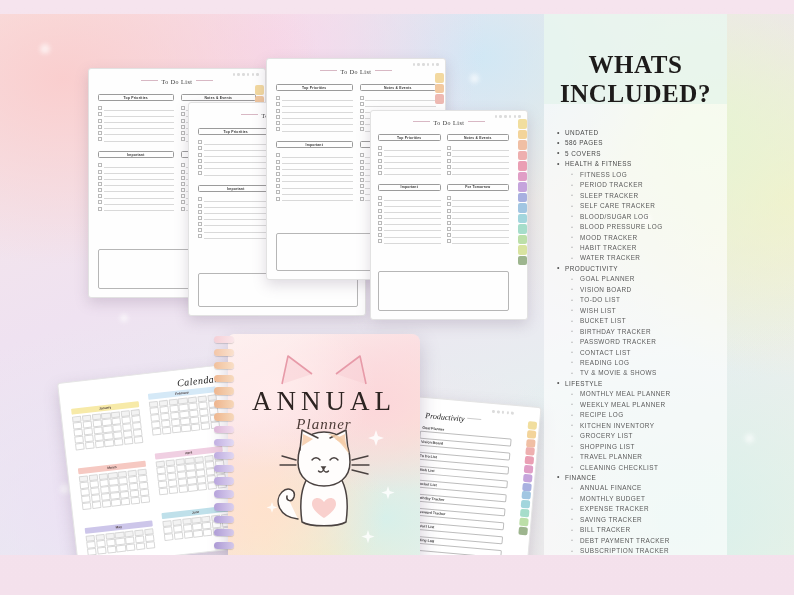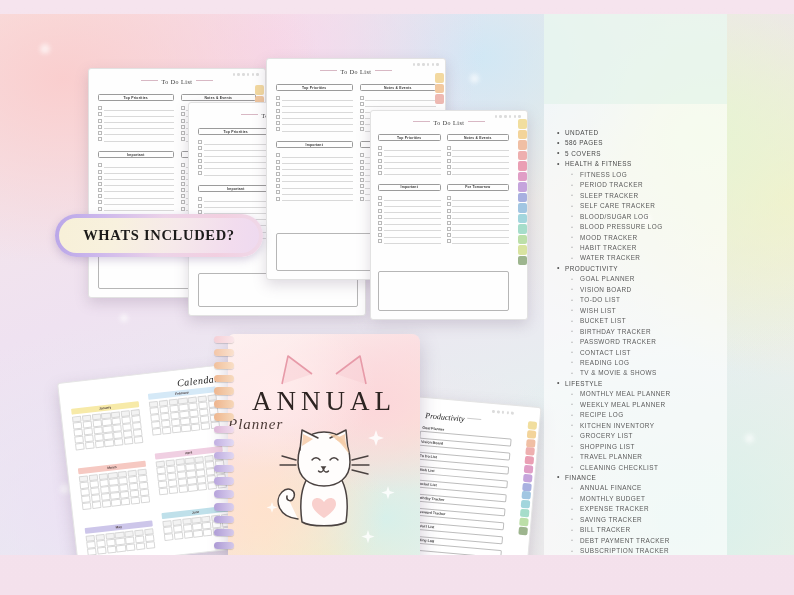--- a/index.html
+++ b/index.html
@@ -121,21 +121,21 @@
       radial-gradient(ellipse 170px 140px at 82% 80%, rgba(214,240,235,.95) 0%, rgba(214,240,235,0) 72%),
       radial-gradient(ellipse 150px 120px at 52% 96%, rgba(250,236,190,.9) 0%, rgba(250,236,190,0) 72%),
       linear-gradient(150deg,#fdf3f2 0%,#fbe2e4 35%,#fae4d6 62%,#e9f2ee 100%);
   }
   #coverTitle{
     position:absolute; top:52px; left:0; width:100%; text-align:center;
     font-family:"Liberation Serif", serif;
     font-size:27px; letter-spacing:5px; color:#2d2422; font-weight:400;
   }
   #coverSub{
-    position:absolute; top:82px; left:0; width:100%; 
+    position:absolute; top:82px; left:0; width:100%; text-align:center;
     font-family:"Liberation Serif", serif;
     font-size:15px; font-style:italic; color:#4b3a36; letter-spacing:1px;
   }
   #spiral{
     position:absolute; left:214px; top:322px; width:20px; height:226px;
     display:flex; flex-direction:column; justify-content:space-between;
     z-index:5;
   }
   #spiral i{ display:block; width:20px; height:7.4px; border-radius:4px; box-shadow:0 1px 1px rgba(0,0,0,.15); }
 
@@ -798,25 +798,20 @@
           <i style="background:#a8b0e0"></i>
           <i style="background:#a2c6e2"></i>
         <i style="background:#a3d6dd"></i>
           <i style="background:#a6ddca"></i>
           <i style="background:#bcdfa8"></i>
         <i style="background:#d8e3a0"></i>
           <i style="background:#9db58e"></i>
       </div>
     </div>
 
-    <div id="pill">
-      <div id="pillInner">
-        <span>WHATS INCLUDED?</span>
-      </div>
-    </div>
 
     <div id="calendar">
       <div id="calTitle">Calendar</div>
       <div class="mon" style="left:10px;top:26px;">
         <div class="monName" style="background:#f7eaa8;">January</div>
         <div class="grid">
           <b class="h"></b>
             <b class="h"></b>
             <b class="h"></b>
             <b class="h"></b>
@@ -1157,20 +1152,24 @@
           <path d="M148 96 l2 6 6 2 -6 2 -2 6 -2 -6 -6 -2 6 -2 Z"></path>
           <path d="M160 152 l1.6 5 5 1.6 -5 1.6 -1.6 5 -1.6 -5 -5 -1.6 5 -1.6 Z"></path>
           <path d="M44 168 l1.4 4 4 1.4 -4 1.4 -1.4 4 -1.4 -4 -4 -1.4 4 -1.4 Z"></path>
           <path d="M140 196 l1.6 5 5 1.6 -5 1.6 -1.6 5 -1.6 -5 -5 -1.6 5 -1.6 Z"></path>
         </g>
       </svg>
     </div>
 
     <div id="rightpanel"></div>
     <div id="titleblock"></div>
+    <div id="whatsTitle">
+      <div>WHATS</div>
+      <div>INCLUDED?</div>
+    </div>
 
     <div id="list">
         <div class="l1">UNDATED</div>
         <div class="l1">586 PAGES</div>
         <div class="l1">5 COVERS</div>
         <div class="l1">HEALTH &amp; FITNESS</div>
         <div class="l2">FITNESS LOG</div>
         <div class="l2">PERIOD TRACKER</div>
         <div class="l2">SLEEP TRACKER</div>
         <div class="l2">SELF CARE TRACKER</div>

